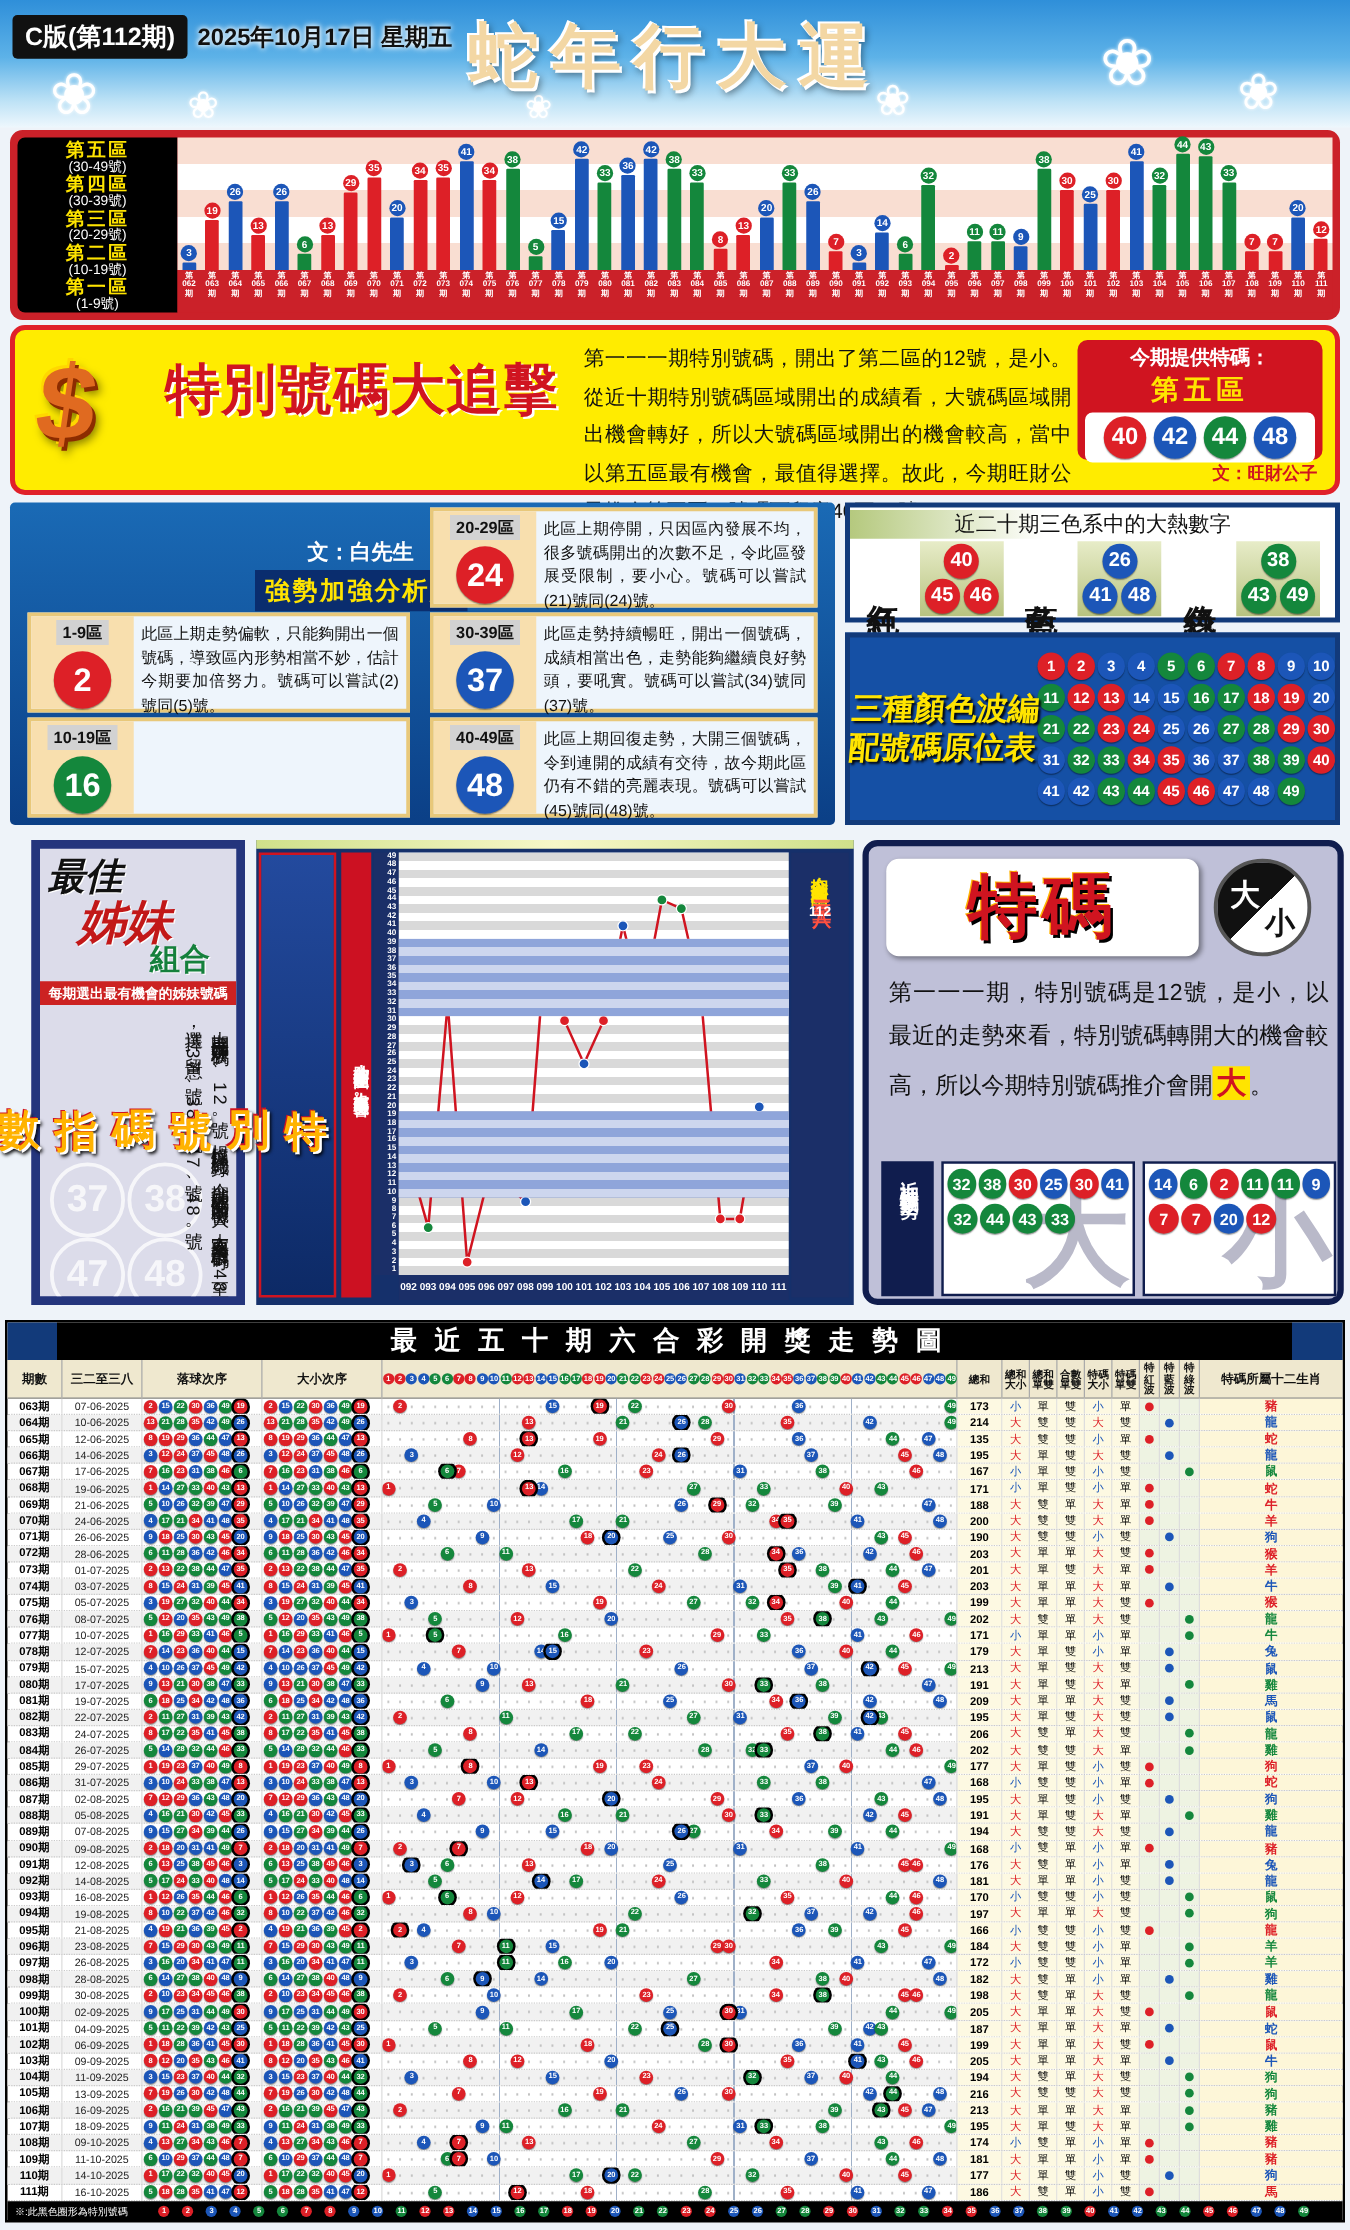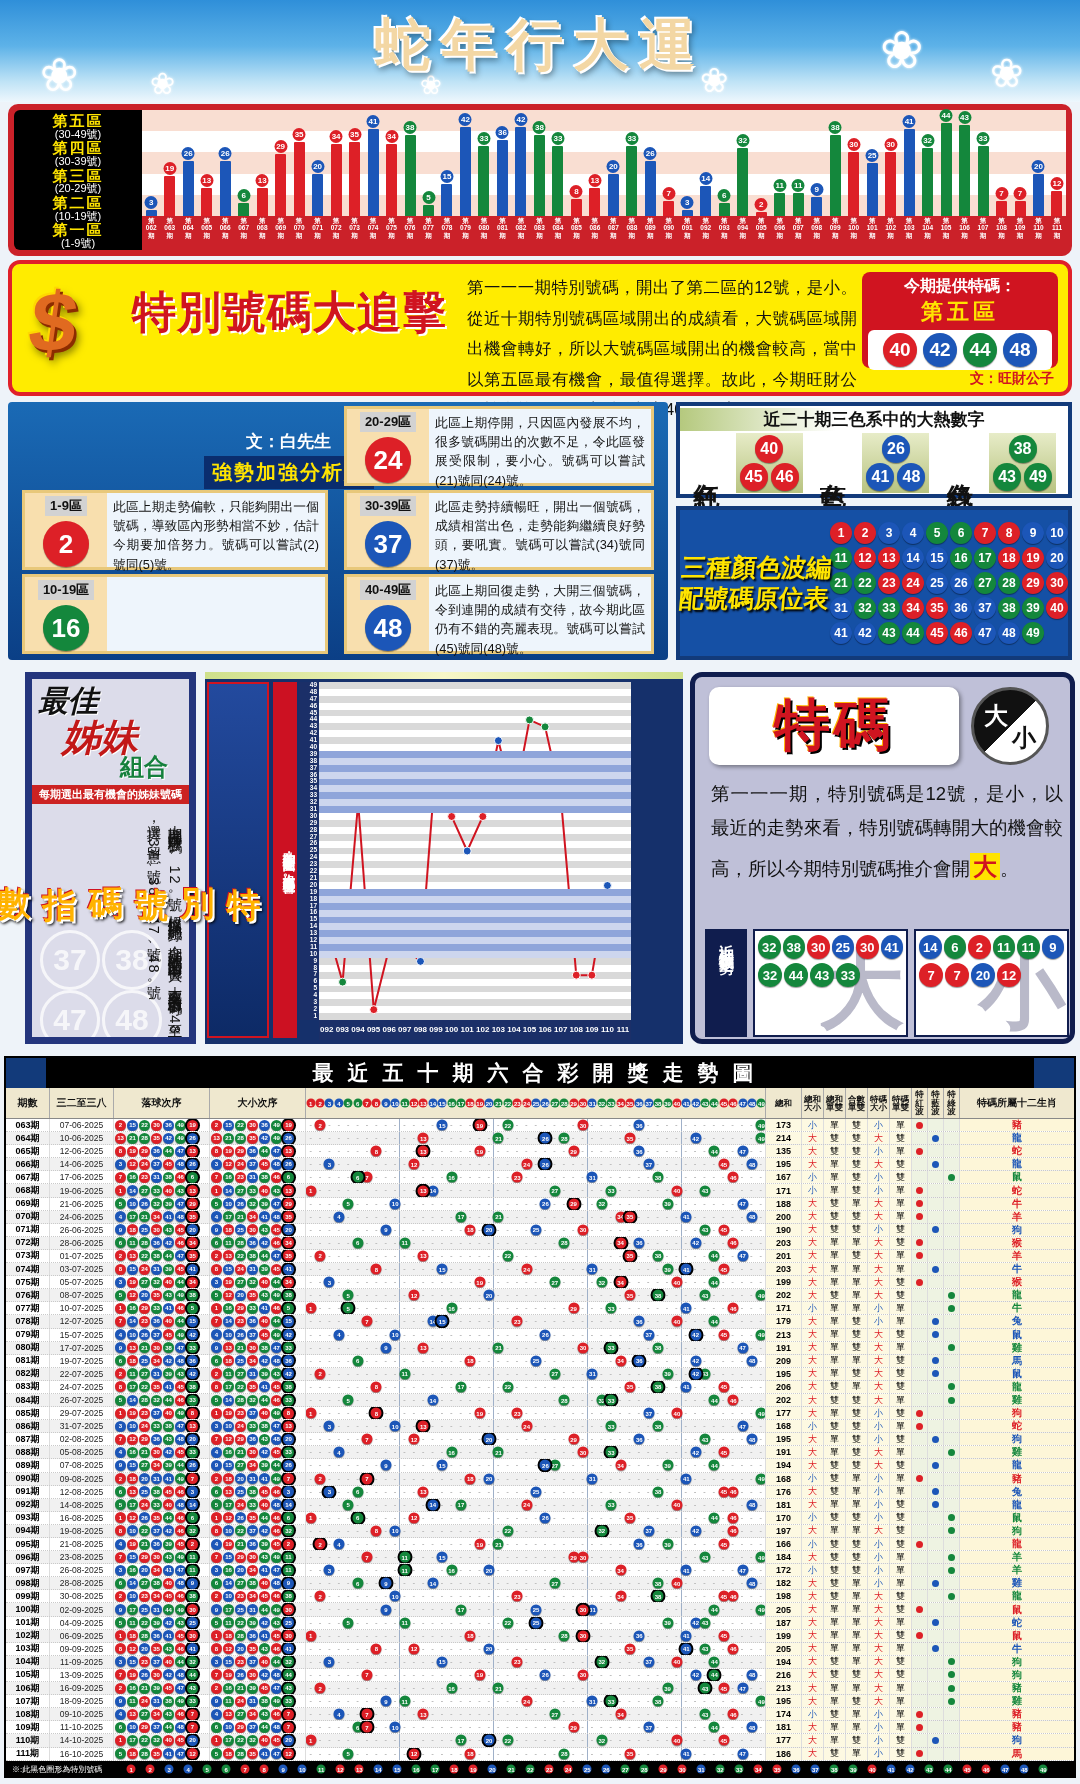--- a/index.html
+++ b/index.html
@@ -43,21 +43,21 @@
   #an-logo{position:absolute;left:16px;top:6px;font-family:"DejaVu Serif",serif;font-weight:900;font-style:italic;font-size:52px;color:#101010;text-shadow:2px 2px 0 #fff,-2px -2px 0 #fff,4px 4px 6px rgba(0,0,0,.5);letter-spacing:-4px;}
   #an-author{position:absolute;left:238px;top:28px;color:#fff;font-size:17px;font-weight:bold;}
   #an-badge{position:absolute;left:196px;top:54px;background:#0a2d6e;color:#ffe400;font-weight:900;font-size:20px;padding:3px 8px;letter-spacing:2px;}
   .abox{position:absolute;background:#eef5fc;border:3px solid #e8c87a;box-sizing:border-box;display:flex;}
   .abox .aleft{width:82px;background:#f8dfae;display:flex;flex-direction:column;align-items:center;padding-top:3px;}
   .abox .azone{background:#d2d2d2;color:#111;font-weight:bold;font-size:13px;padding:1px 5px;white-space:nowrap;}
   .abox .aball{margin-top:5px;width:46px;height:46px;font-size:26px;}
   .abox .atext{flex:1;font-size:12.8px;line-height:1.5;color:#111;padding:4px 6px;text-align:justify;}
   
   #hotbox{left:676px;top:402px;width:396px;height:96px;background:#fff;border:4px solid #123a7a;box-sizing:border-box;}
-  #hot-title{font-size:17px;font-weight:700;color:#111;text-align:center;margin-top:2px;background:linear-gradient(90deg,#b5c97e,#fff 40%);}
+  #hot-title{font-size:17px;font-weight:400;color:#111;text-align:center;margin-top:2px;background:linear-gradient(90deg,#b5c97e,#fff 40%);}
   #hot-row{display:flex;align-items:center;justify-content:space-around;padding:2px 4px;}
   .hot-label{font-size:26px;font-weight:900;color:#111;line-height:1.0;width:28px;}
   .hot-panel{background:linear-gradient(180deg,#e7ecc8,#b8c380);padding:2px 4px;display:flex;flex-direction:column;align-items:center;}
   .hot-panel .r2{display:flex;gap:3px;}
   
   #mapbox{left:676px;top:506px;width:396px;height:154px;background:#1550a5;border:4px solid #123a7a;box-sizing:border-box;display:flex;align-items:center;}
   #map-title{width:150px;text-align:center;font-weight:900;font-size:25px;color:#ffe400;line-height:1.25;text-shadow:2px 2px 2px #000;transform:skewX(-5deg);}
   #map-grid{flex:1;display:flex;flex-direction:column;gap:3px;}
   .map-row{display:flex;gap:2px;}
   
@@ -129,20 +129,24 @@
 <div id="page">
 
 <div class="abs" id="hdr">
   <span class="flower" style="left:40px;top:48px;font-size:46px;">❀</span>
   <span class="flower" style="left:150px;top:66px;font-size:30px;">❀</span>
   <span class="flower" style="left:420px;top:70px;font-size:26px;">❀</span>
   <span class="flower" style="left:700px;top:60px;font-size:34px;">❀</span>
   <span class="flower" style="left:880px;top:20px;font-size:52px;">❀</span>
   <span class="flower" style="left:990px;top:50px;font-size:40px;">❀</span>
   <span class="flower fc" style="left:900px;top:40px;font-size:16px;">●</span>
+  <div id="hdr-left">
+    <span id="hdr-ed">C版(第112期)</span>
+    <span id="hdr-date"><span>2025年10月17日</span> <span>星期五</span></span>
+  </div>
   <div id="hdr-title">蛇年行大運</div>
 </div>
 
 <div class="abs" id="zonechart">
   <div id="zc-inner">
     <div id="zc-legend">
           <div class="zc-zone">
             <div class="zn">第五區</div>
             <div class="zr">(30-49號)</div>
           </div>
@@ -698,20 +702,25 @@
         <div class="ix-xlab">103</div>
         <div class="ix-xlab">104</div>
         <div class="ix-xlab">105</div>
         <div class="ix-xlab">106</div>
         <div class="ix-xlab">107</div>
         <div class="ix-xlab">108</div>
         <div class="ix-xlab">109</div>
         <div class="ix-xlab">110</div>
         <div class="ix-xlab">111</div>
       </div>
+  <div id="ix-right">
+    <div id="ix-r1" class="vtext">今期必贏範圍</div>
+    <div id="ix-r2" class="vtext">三二至三八</div>
+    <div id="ix-r3">112</div>
+  </div>
 </div>
 
 <div class="abs" id="bsbox">
   <div id="bs-logo">
     <span id="bs-logo-text">特碼</span>
   </div>
   <div id="bs-yy">
     <span class="big">大</span>
     <span class="small">小</span>
   </div>

